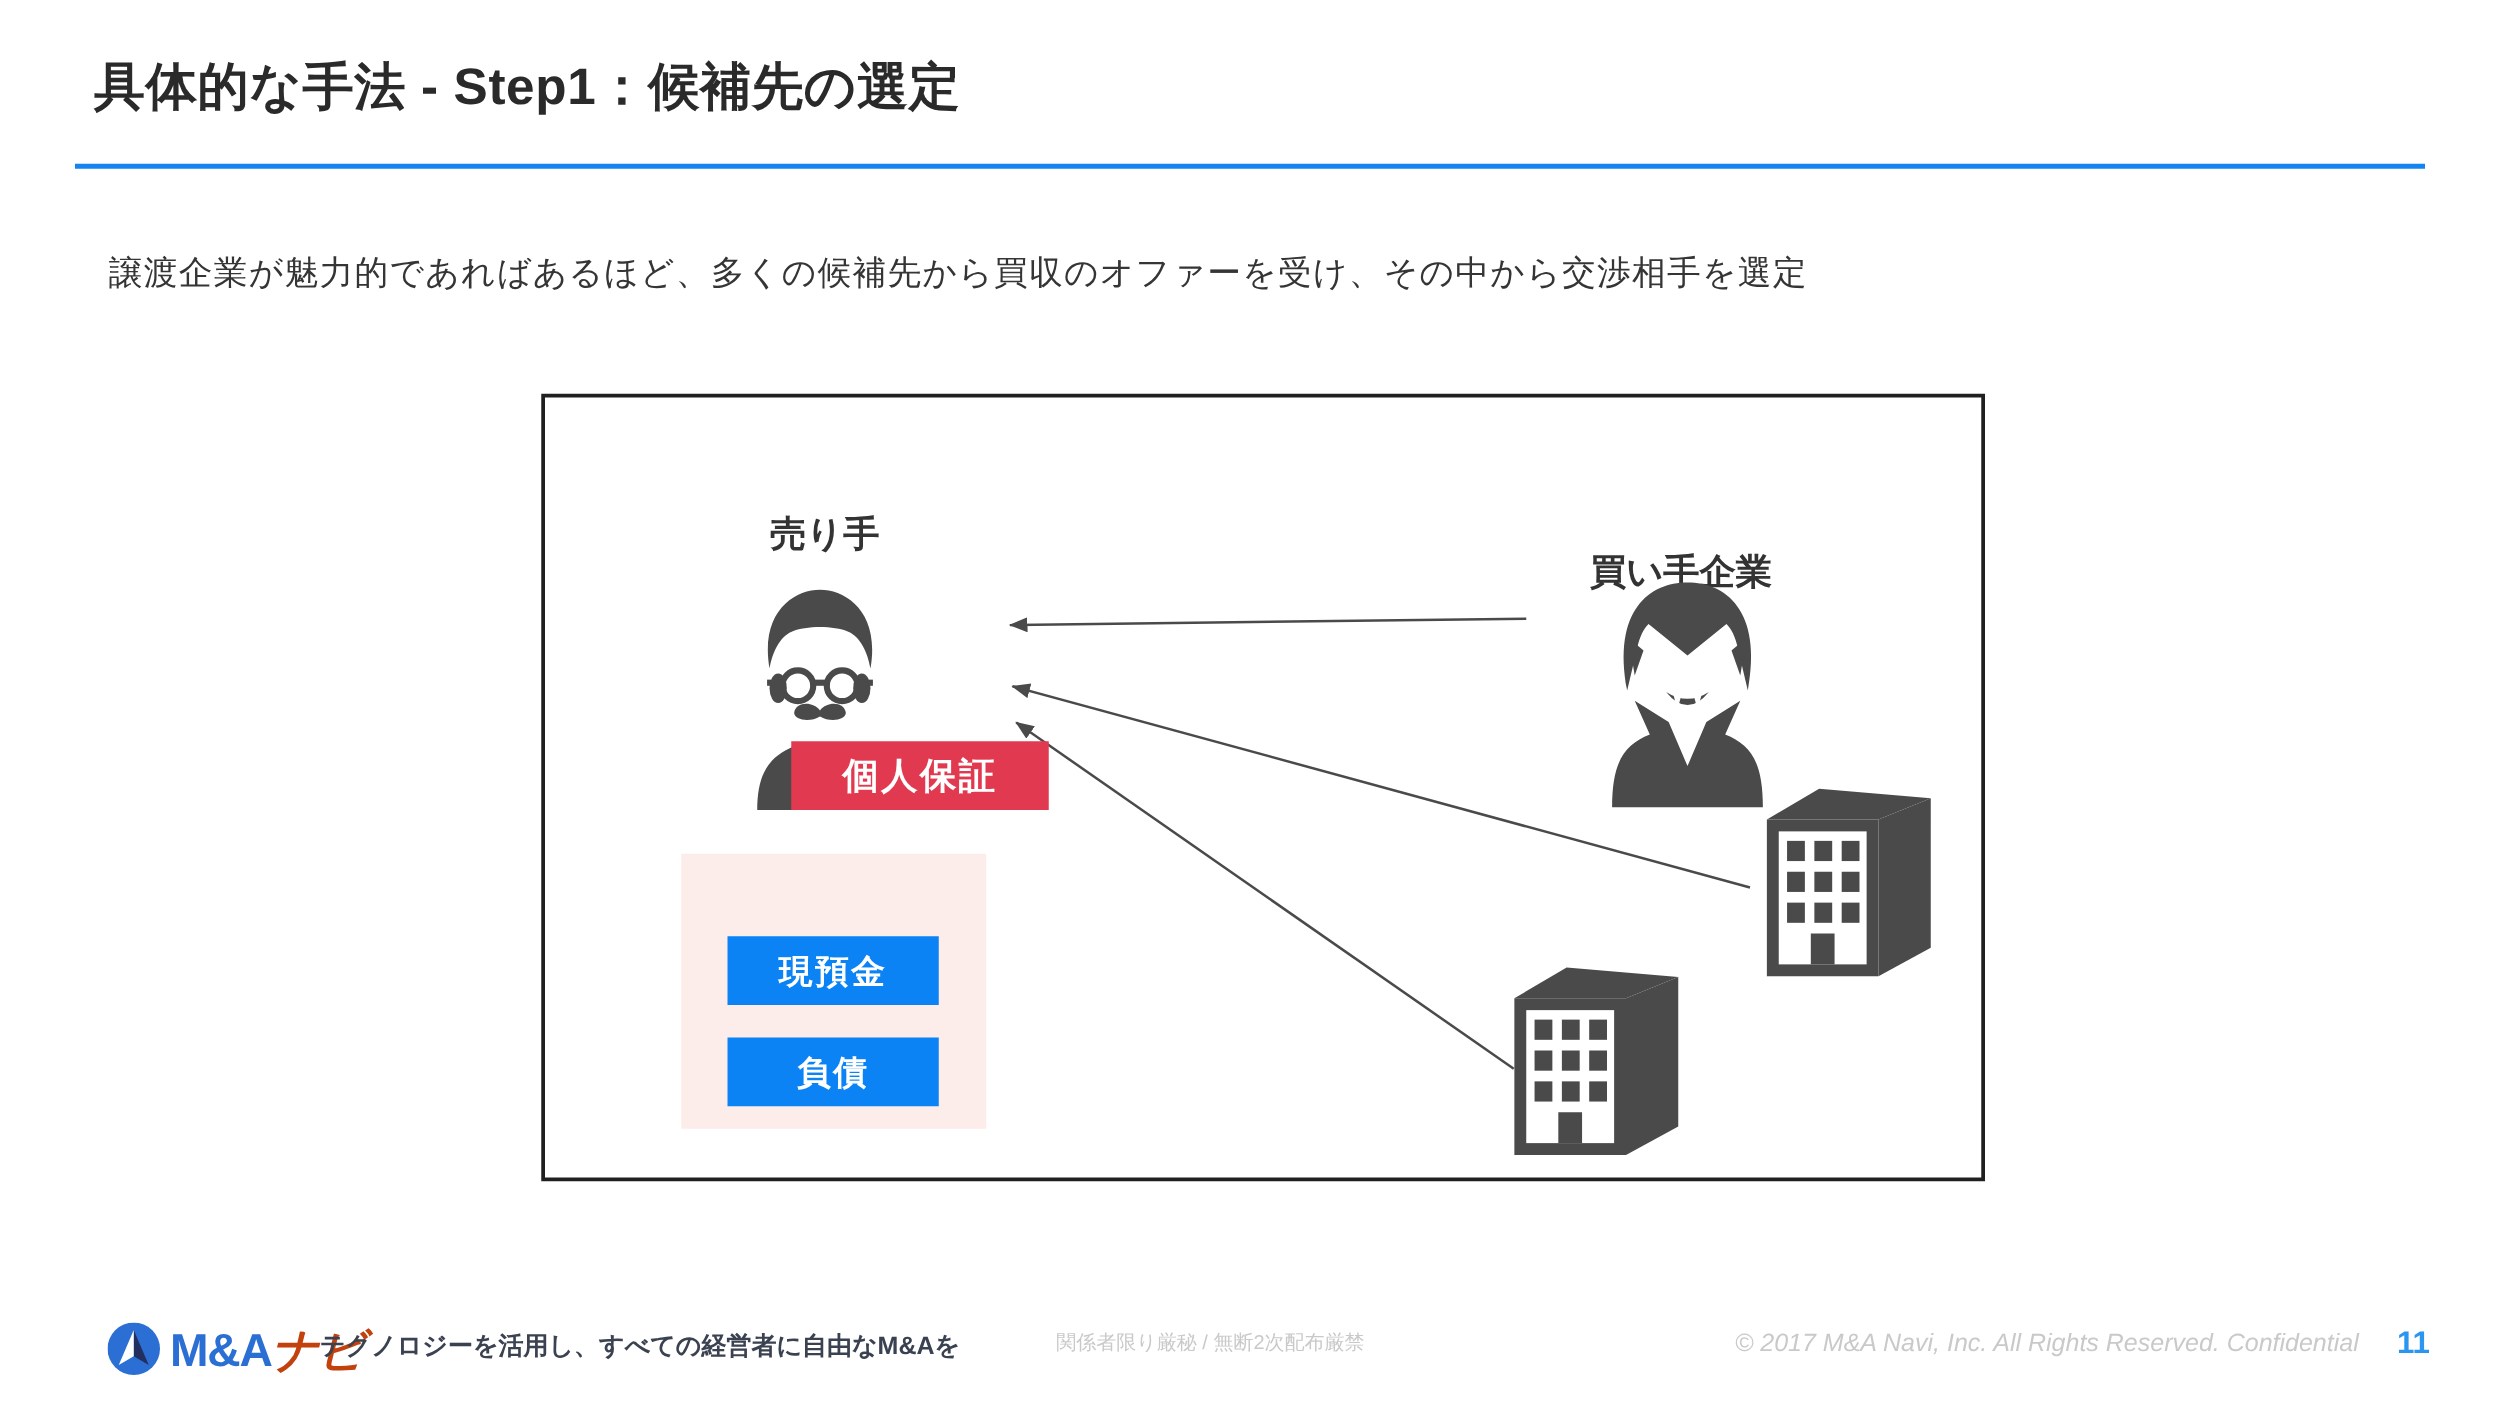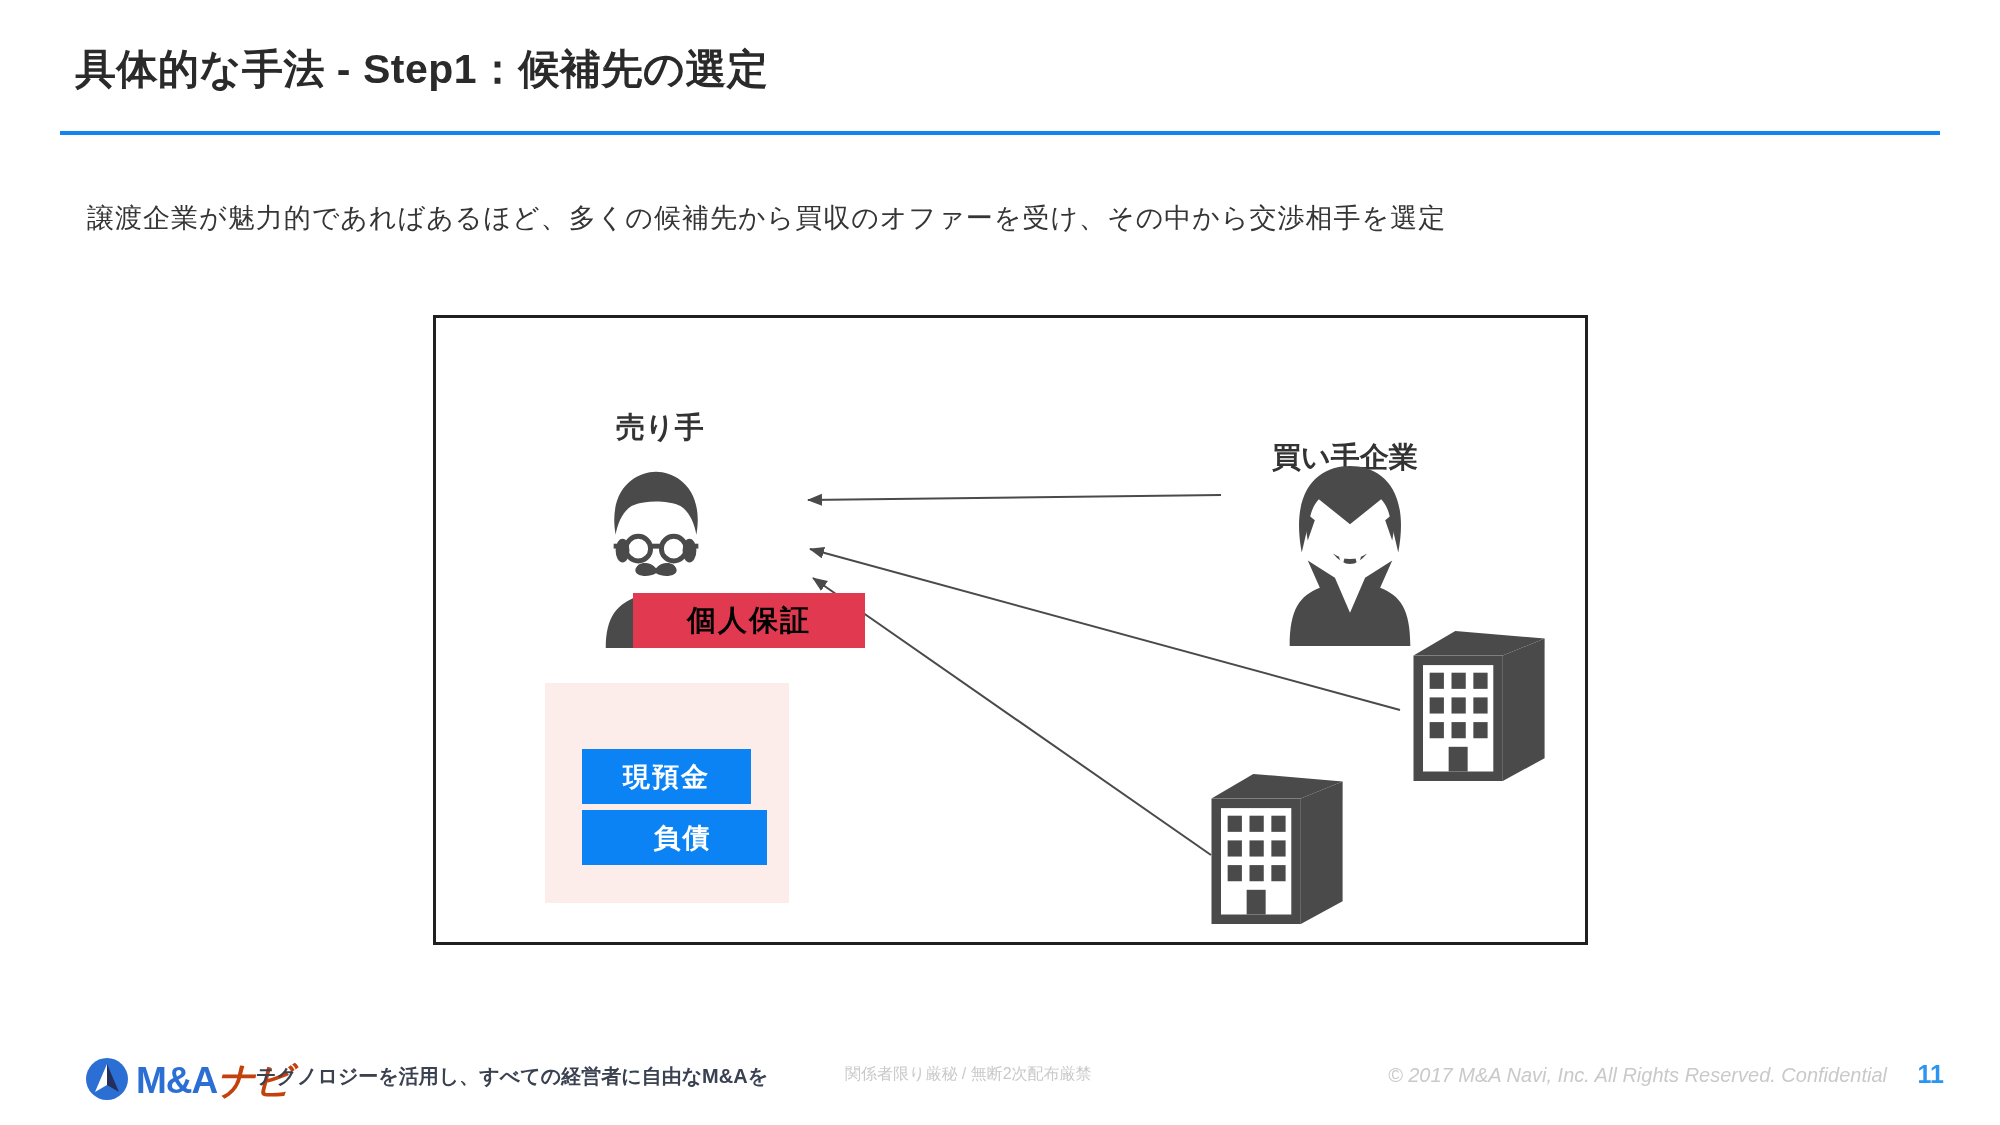--- a/index.html
+++ b/index.html
@@ -28,32 +28,32 @@
     display:flex;align-items:center;justify-content:center;
     color:#ffffff;font-size:33px;font-weight:800;letter-spacing:1px;z-index:3;
   }
   .arrows-overlay{position:absolute;left:0;top:0;width:1149px;height:624px;z-index:1;}
   .actor-label{position:absolute;font-size:29px;font-weight:800;color:#333333;white-space:nowrap;z-index:2;}
   .seller-label{left:180px;top:90px;}
   .buyer-label{left:836px;top:101px;margin-top:19px;}
   .seller-icon{position:absolute;left:156px;top:147px;width:128px;height:184px;z-index:2;}
   .buyer-icon{position:absolute;left:840px;top:142px;width:148px;height:186px;z-index:2;}
   .badge-red{
-    position:absolute;left:197px;top:275px;width:232px;height:55px;background:#e13a50;
+    position:absolute;left:197px;top:275px;width:206px;height:55px;background:#e13a50;
     display:flex;align-items:center;justify-content:center;
-    color:#000000;font-size:29px;font-weight:800;letter-spacing:2px;z-index:4;
+    color:#ffffff;font-size:29px;font-weight:800;letter-spacing:2px;z-index:4;
   }
   .pink-panel{position:absolute;left:109px;top:365px;width:244px;height:220px;background:#fdedea;z-index:2;}
   .blue-btn{
     position:absolute;width:169px;height:55px;background:#0b83f5;
     display:flex;align-items:center;justify-content:center;
     color:#ffffff;font-size:27px;font-weight:800;letter-spacing:2px;z-index:3;
   }
   .btn-cash{left:146px;top:431px;}
-  .btn-debt{left:146px;top:492px;padding-left:16px;}
+  .btn-debt{left:146px;top:512px;}
   .building-1{position:absolute;left:968px;top:301px;width:152px;height:172px;z-index:2;}
   .building-2{position:absolute;left:766px;top:438px;width:152px;height:184px;z-index:2;}
   
   .logo-mark{position:absolute;left:86px;top:1058px;width:42px;height:42px;}
   .logo-text{position:absolute;left:136px;top:1056px;font-size:37px;font-weight:800;white-space:nowrap;letter-spacing:-1px;}
   .logo-ma{color:#2b6fd4;}
   .logo-navi{color:#c2410c;font-style:italic;}
   .tagline{position:absolute;left:256px;top:1063px;font-size:20px;font-weight:700;color:#3a4150;white-space:nowrap;}
   .confidential{position:absolute;left:845px;top:1064px;font-size:16px;color:#c9c9c9;white-space:nowrap;}
   .copyright{position:absolute;right:113px;top:1064px;font-size:20px;color:#c9c9c9;white-space:nowrap;font-style:italic;}

